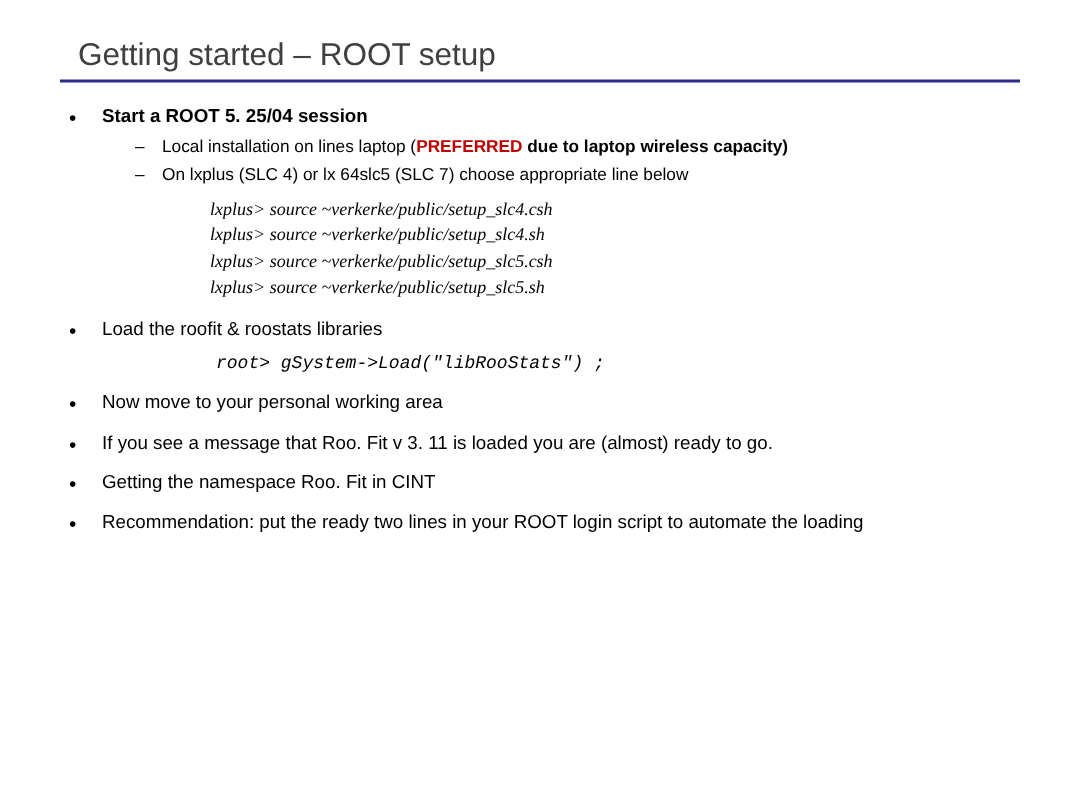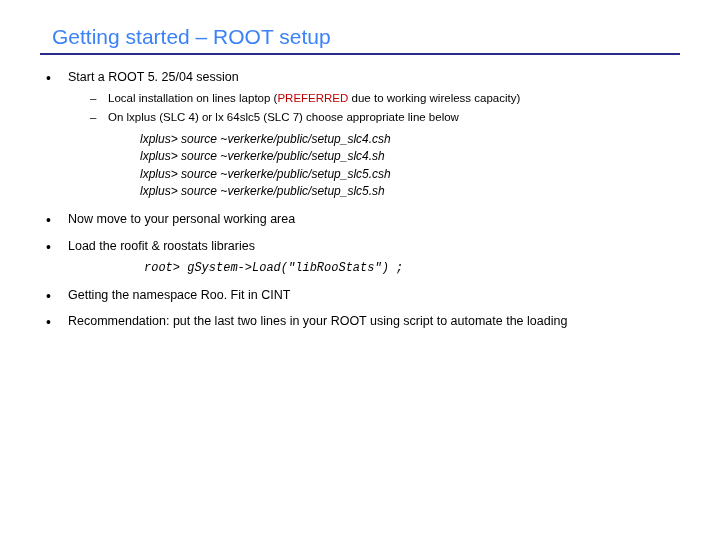--- a/index.html
+++ b/index.html
@@ -10,21 +10,21 @@
     color: #000;
     width: 720px;
     height: 540px;
     box-sizing: border-box;
     background: #fff;
   }
   .title {
     font-size: 21px;
     font-weight: normal;
     margin: 0 0 4px 12px;
-    color: #3b82f6;
+    color: #404040;
     font-family: Verdana, Geneva, sans-serif;
   }
   .title-underline {
     border-bottom: 2px solid #2a2a8a;
     margin-bottom: 14px;
   }
   ul.top { list-style: none; padding-left: 0; margin: 0; }
   ul.top > li {
     position: relative;
     padding-left: 28px;
@@ -46,72 +46,75 @@
     font-size: 11.5px;
     line-height: 1.4;
   }
   ul.sub > li::before {
     content: "–";
     position: absolute;
     left: 4px;
     top: 0;
   }
   .code-block {
-    font-family: Liberation Sans, sans-serif;
+    font-family: Liberation Serif, serif;
     font-style: italic;
     font-size: 12px;
     white-space: pre;
     margin: 6px 0 6px 72px;
     line-height: 1.45;
   }
   .code-inline {
     font-family: "Courier New", monospace;
     font-style: italic;
     font-size: 12px;
     margin: 6px 0 6px 76px;
     display: block;
   }
-  .pref { color: #c00000; font-weight: normal; }
-  .bold { font-weight: normal; }
+  .pref { color: #c00000; font-weight: bold; }
+  .bold { font-weight: bold; }
 </style>
 </head>
 <body>
 
 <div class="title">Getting started – ROOT setup</div>
 <div class="title-underline"></div>
 
 <ul class="top">
 
   <li>
     <span class="bold">Start a ROOT 5. 25/04 session</span>
     <ul class="sub">
       <li>
-        <span>Local installation on lines laptop (</span><span class="pref">PREFERRED</span><span class="bold"> due to working wireless capacity)</span>
+        <span>Local installation on lines laptop (</span><span class="pref">PREFERRED</span><span class="bold"> due to laptop wireless capacity)</span>
       </li>
       <li>
         <span>On lxplus (SLC 4) or lx 64slc5 (SLC 7) choose appropriate line below</span>
       </li>
     </ul>
     <div class="code-block">lxplus&gt; source ~verkerke/public/setup_slc4.csh
 lxplus&gt; source ~verkerke/public/setup_slc4.sh
 lxplus&gt; source ~verkerke/public/setup_slc5.csh
 lxplus&gt; source ~verkerke/public/setup_slc5.sh</div>
   </li>
 
   <li>
+    <span>Load the roofit &amp; roostats libraries</span>
+    <span class="code-inline">root&gt; gSystem-&gt;Load("libRooStats") ;</span>
+  </li>
+
+  <li>
     <span>Now move to your personal working area</span>
   </li>
 
   <li>
-    <span>Load the roofit &amp; roostats libraries</span>
-    <span class="code-inline">root&gt; gSystem-&gt;Load("libRooStats") ;</span>
+    <span>If you see a message that Roo. Fit v 3. 11 is loaded you are (almost) ready to go.</span>
   </li>
-
 
   <li>
     <span>Getting the namespace Roo. Fit in CINT</span>
   </li>
 
   <li>
-    <span>Recommendation: put the last two lines in your ROOT using script to automate the loading</span>
+    <span>Recommendation: put the ready two lines in your ROOT login script to automate the loading</span>
   </li>
 
 </ul>
 
 </body></html>

